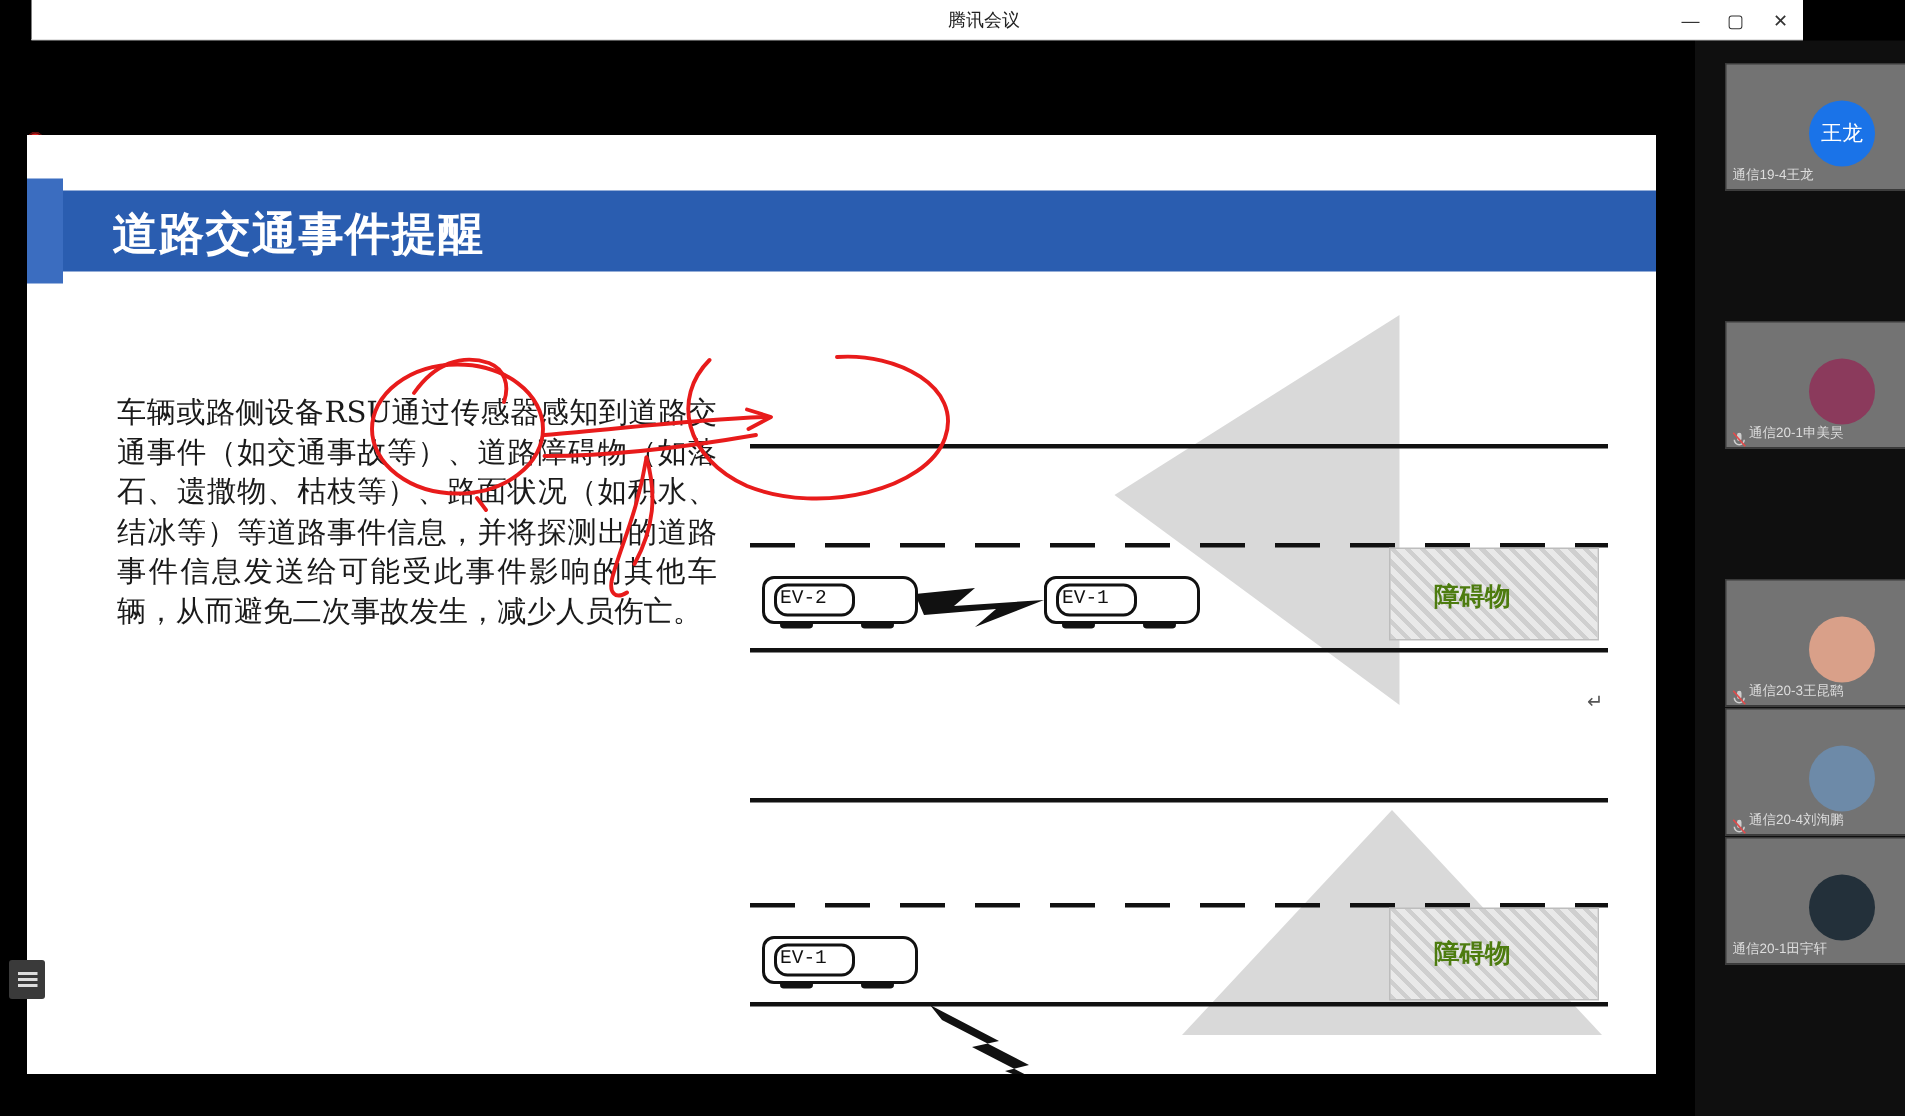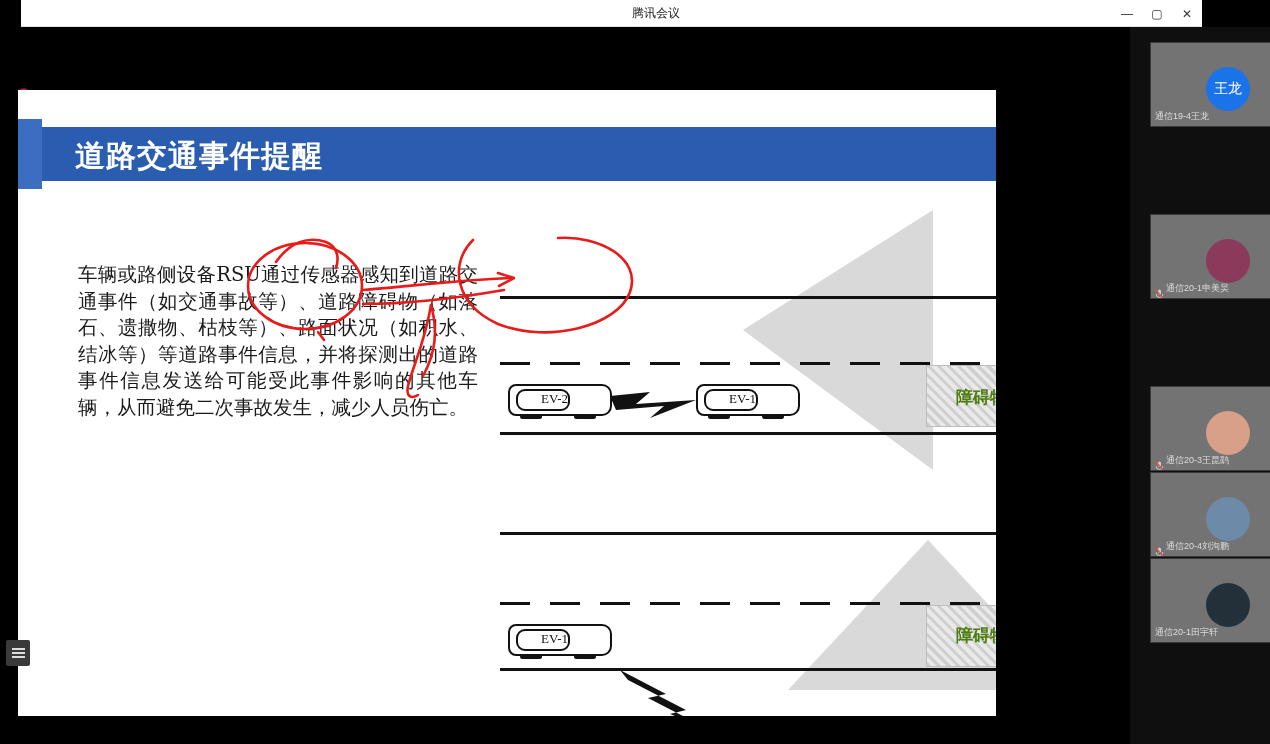--- a/index.html
+++ b/index.html
@@ -57,21 +57,21 @@
   .rec-dot {
     width: 11px; height: 11px; border-radius: 50%;
     background: #d22;
     box-shadow: 0 0 0 1px #5a0c0c inset;
   }
   .rec-label { color: #ffffff; font-size: 12px; margin-top: 40px; }
 
   
   .slide {
     position: absolute; left: 18px; top: 63px;
-    width: 978px; height: 626px;
+    width: 1086px; height: 626px;
     background: #ffffff;
     overflow: hidden;
     padding-left: 12px;
   }
   .slide-headerband {
     position: absolute; left: 0; top: 37px;
     width: 1086px; height: 54px;
     background: #2a5db0;
   }
   .slide-headerband .accent {
@@ -139,22 +139,22 @@
   }
   .car .cabin {
     position: absolute; left: 8px; top: 11px;
     width: 54px; height: 22px;
     border: 2px solid #111;
     border-radius: 9px;
     background: #fff;
   }
   .car .lbl {
     position: absolute; left: 12px; top: 13px;
-    width: 48px; text-align: right;
-    font-family: Liberation Serif, serif;
+    width: 48px; text-align: left;
+    font-family: Liberation Mono, monospace;
     font-size: 13px; color: #111;
   }
   .car .wheel {
     position: absolute; top: 36px;
     width: 22px; height: 5px;
     background: #111; border-radius: 3px;
   }
   .car .w1 { left: 12px; }
   .car .w2 { left: 66px; }
 

